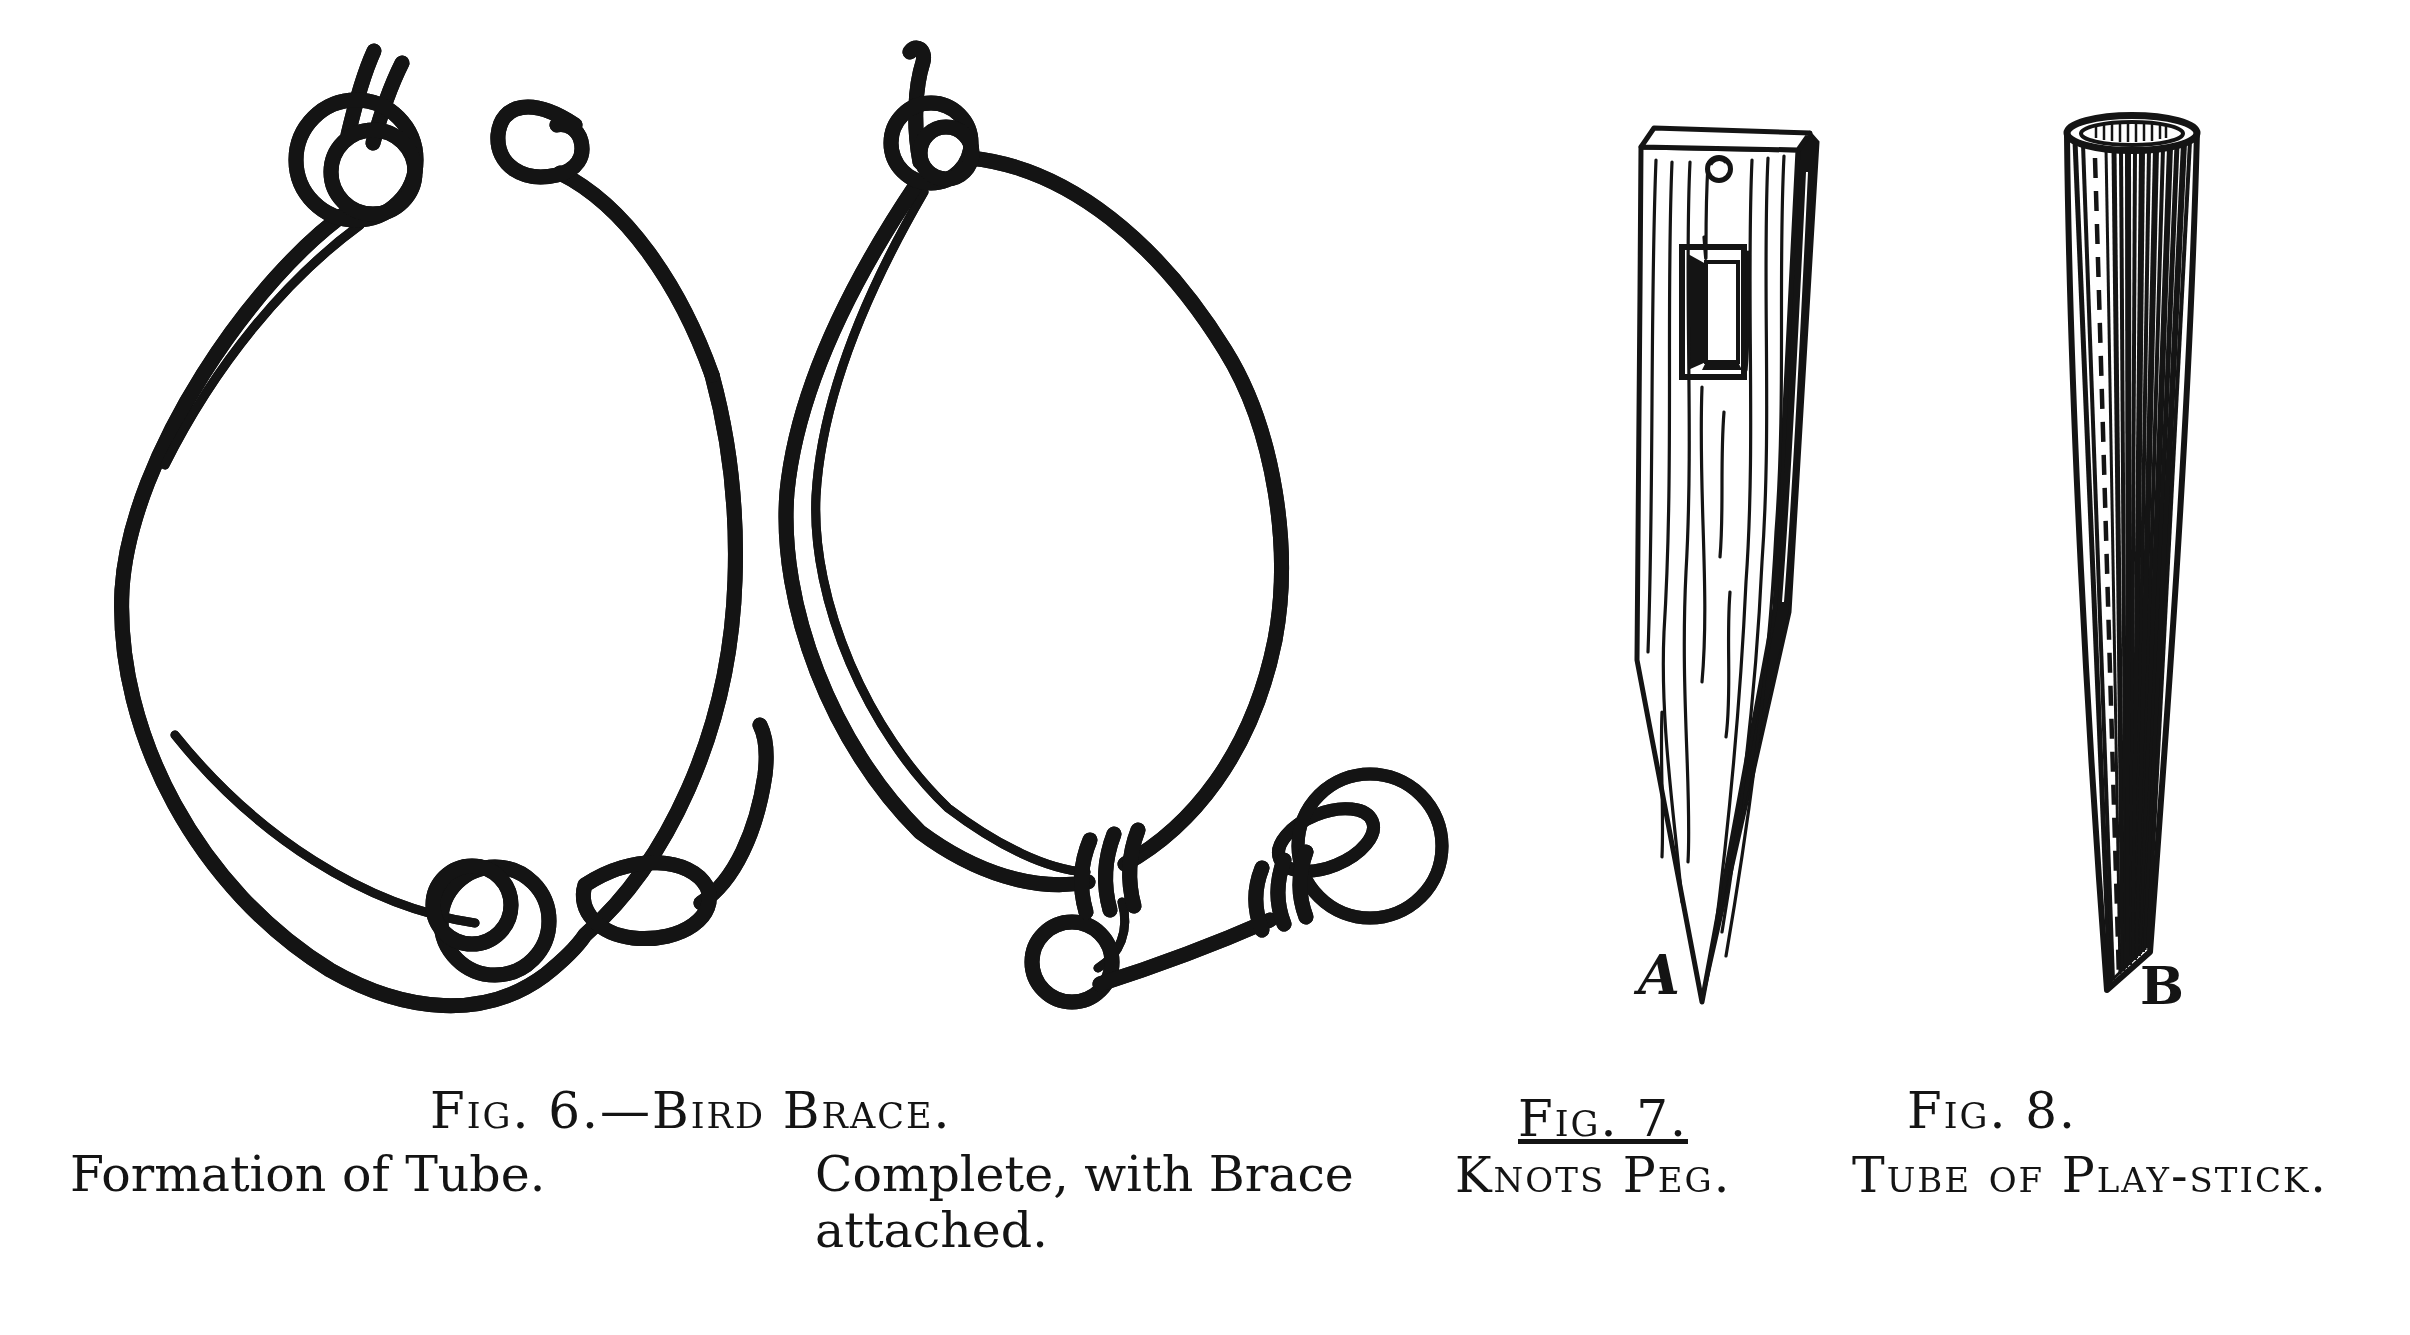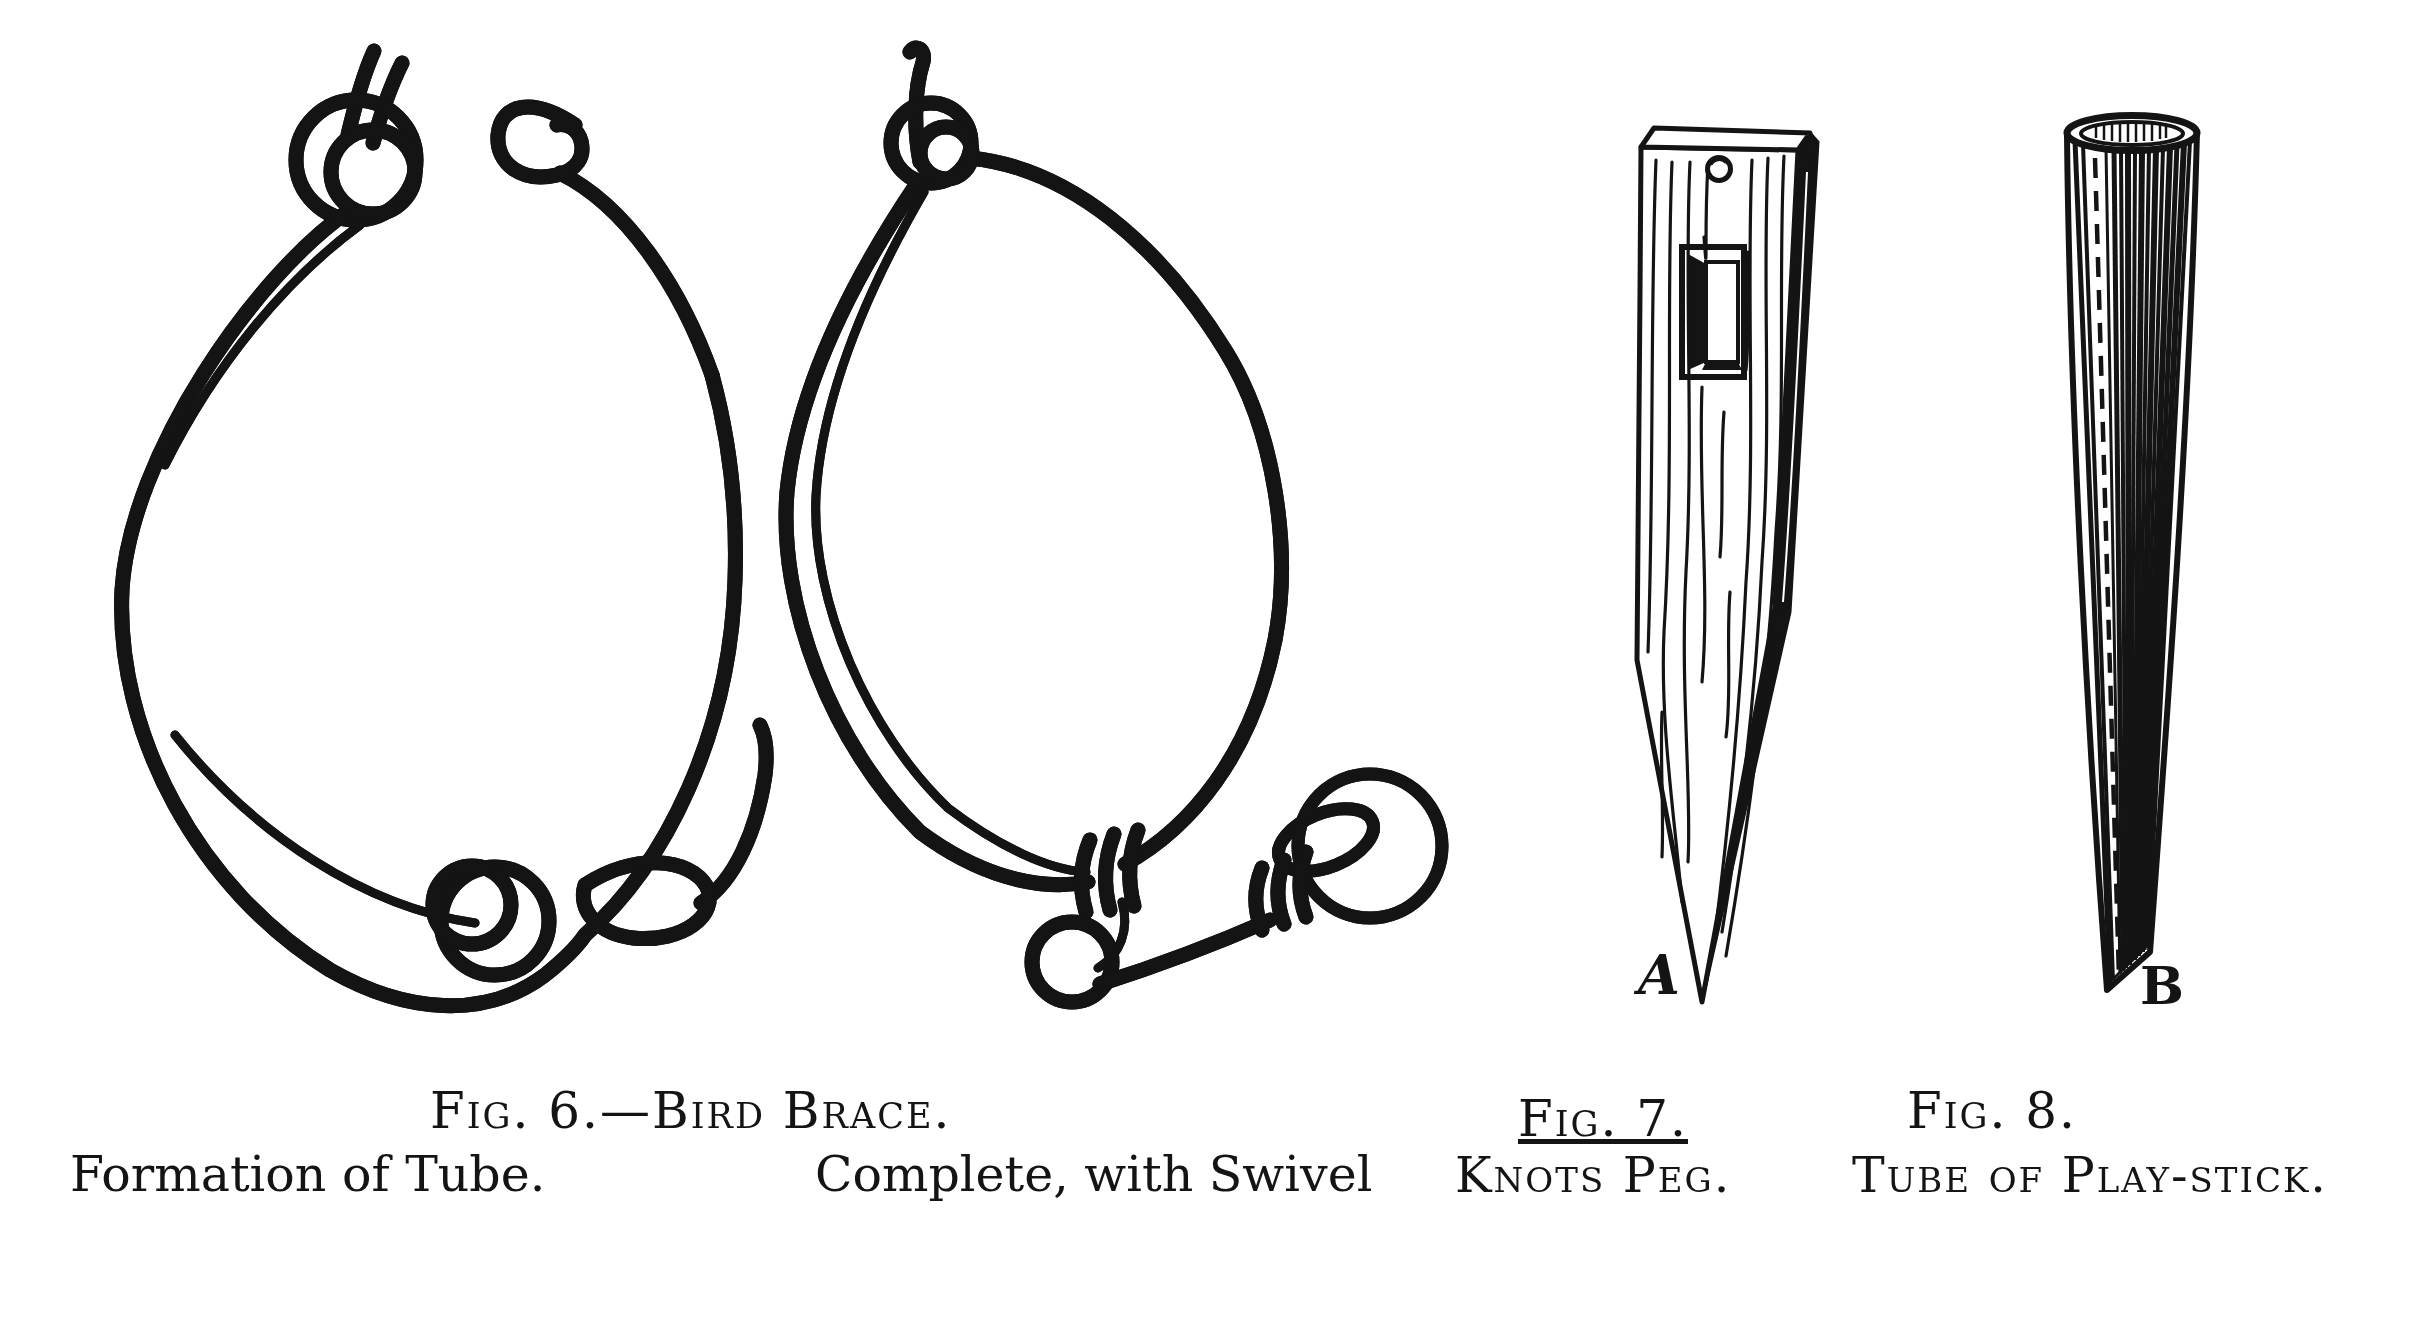--- a/index.html
+++ b/index.html
@@ -207,21 +207,22 @@
     <text class="partlabel" x="92" y="916" font-size="52">B</text>
   </svg>
 
   <div class="caption cap-title" style="left:430px;top:1082px;width:690px;">Fig. 6.—Bird Brace.</div>
 
   <div class="caption cap-sub" style="left:70px;top:1147px;width:600px;">
     <div>Formation of Tube.</div>
   </div>
 
   <div class="caption cap-sub" style="left:815px;top:1147px;width:600px;">
-    <div>Complete, with Swivel</div>
+    <div>Complete, with Brace</div>
+    <div>attached.</div>
   </div>
 
   <div class="caption cap-title" style="left:1518px;top:1090px;width:300px;text-decoration:underline;">Fig. 7.</div>
   <div class="caption cap-sub-sc" style="left:1455px;top:1147px;width:395px;">Knots Peg.</div>
 
   <div class="caption cap-title" style="left:1907px;top:1082px;width:310px;">Fig. 8.</div>
   <div class="caption cap-sub-sc" style="left:1852px;top:1147px;width:545px;">Tube of Play-stick.</div>
 
 </div>
 

